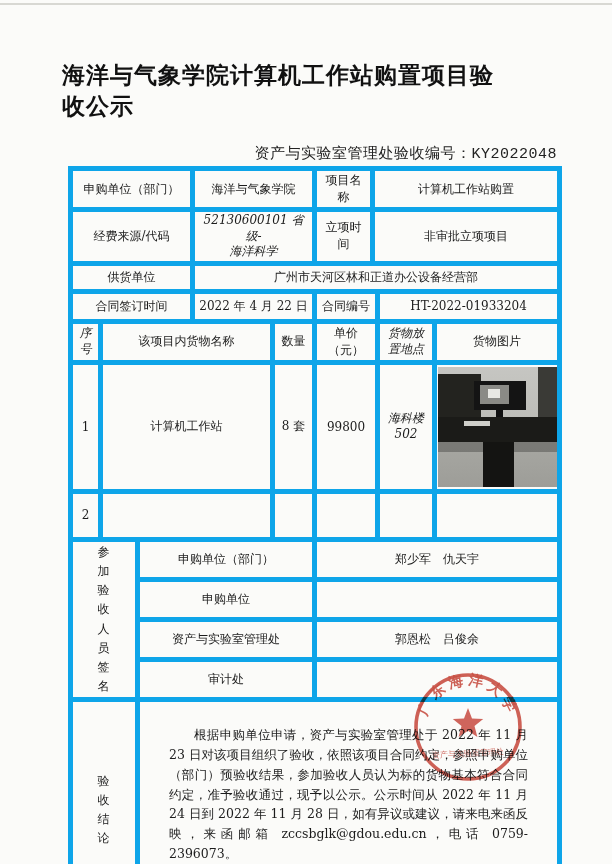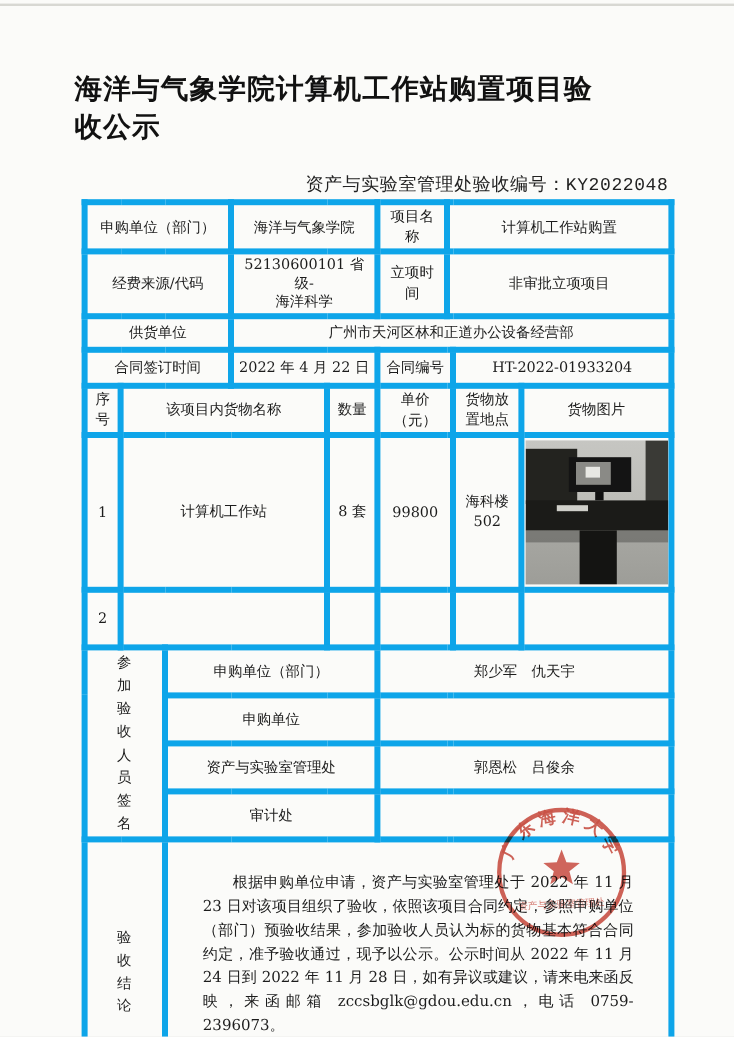--- a/index.html
+++ b/index.html
@@ -26,21 +26,21 @@
   }
   table.doc td{
     border:5px solid #0ea5e9;
     padding:1px 4px;
     text-align:center;vertical-align:middle;
     overflow:hidden;
   }
   table.doc{border:2px solid #2e2e2e;}
   td.lab{text-align:center;}
   td.val-l{text-align:left;padding-left:7px;}
-  .prewrap{white-space:pre-line;line-height:1.3;}
+  .prewrap{white-space:pre-line;line-height:1.3;font-style:italic;}
   .vert-label{line-height:1.6;letter-spacing:1px;}
   .concl-cell{position:relative;vertical-align:top !important;text-align:left !important;}
   .concl-body{padding:5px 8px 0 8px;font-size:12.5px;line-height:1.58;text-align:justify;}
   .concl-body p{margin:17px;text-indent:2em;}
   .sign-line{position:absolute;right:30px;bottom:23px;font-size:12.5px;white-space:nowrap;}
   .sign-date{position:absolute;right:56px;bottom:5px;font-size:12.5px;white-space:nowrap;}
   
   .photo{
     position:relative;width:119px;height:120px;margin:1px auto;
     background:linear-gradient(180deg,#c6c6c2 0%,#bdbdb8 45%,#a8a8a3 60%,#9d9d98 100%);

